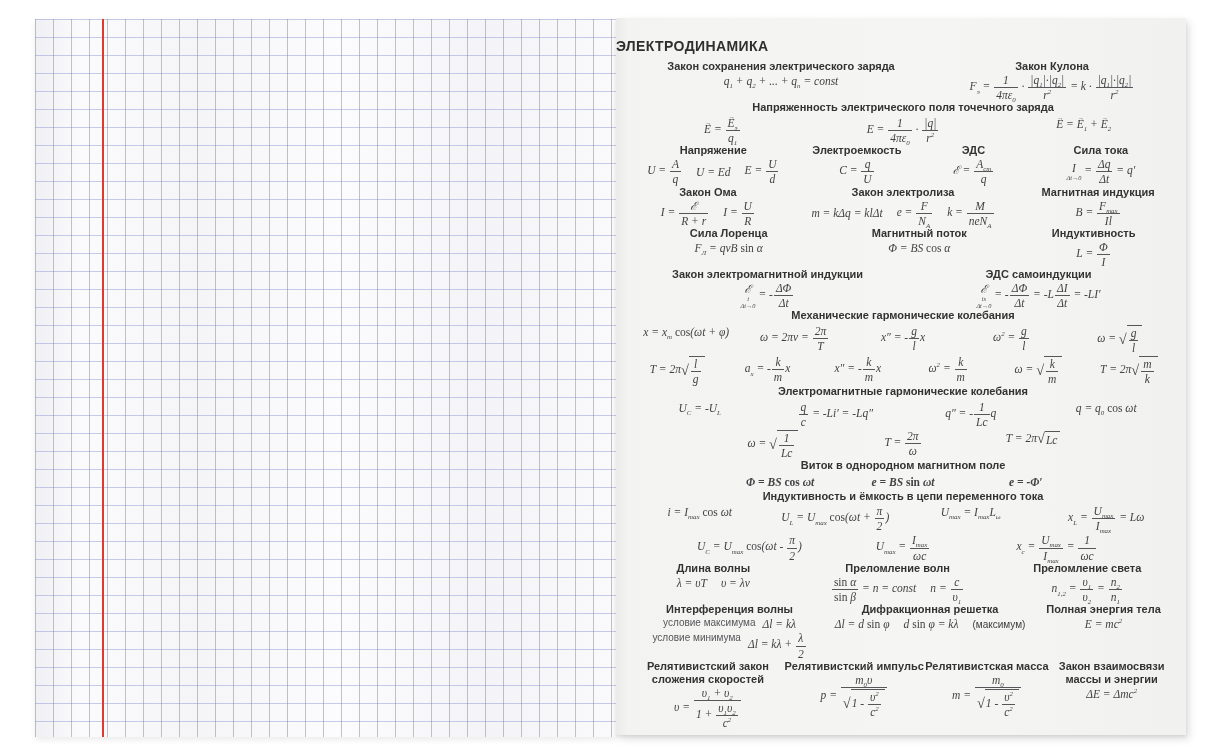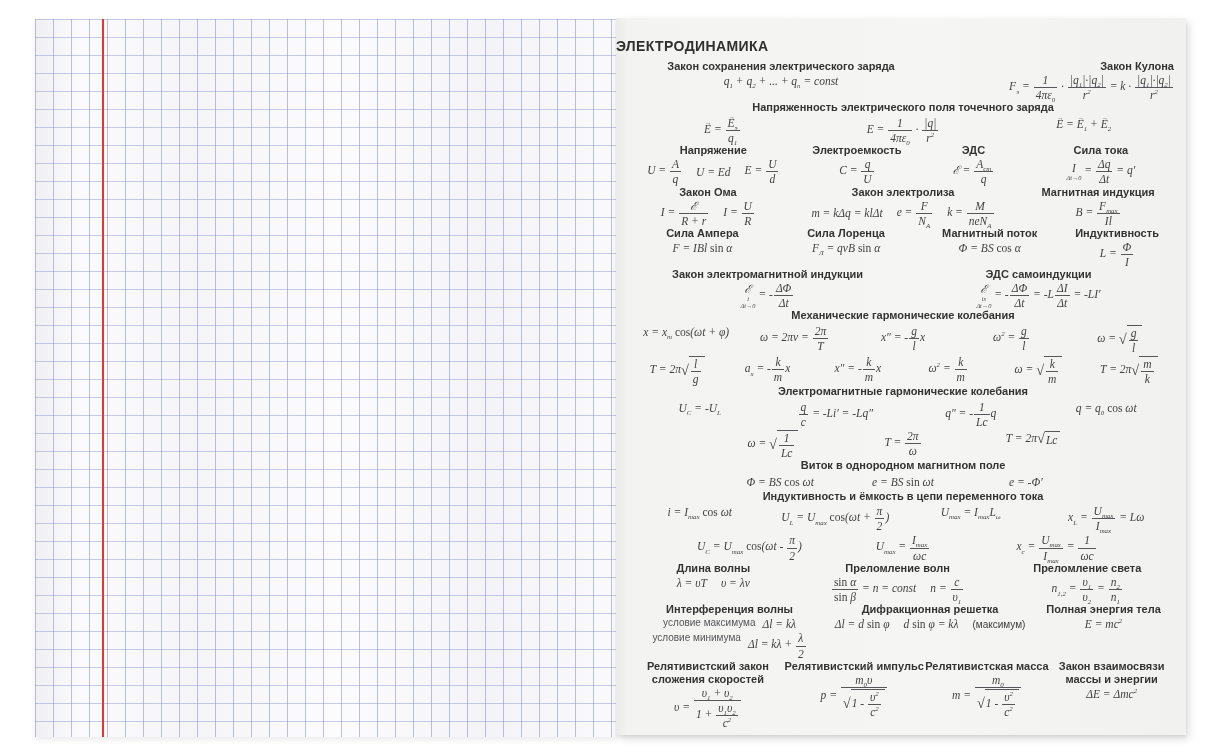--- a/index.html
+++ b/index.html
@@ -73,21 +73,21 @@
     <div class="sheet-title">ЭЛЕКТРОДИНАМИКА</div>
     <div class="sheet-content" id="sections">
         <div class="section">
           <div class="frow">
             <div class="cell" style="flex: 0 0 auto; width: 55%;">
               <div class="cell-title">Закон сохранения электрического заряда</div>
               <div class="fline">
                 <span class="formula">q<sub>1</sub> + q<sub>2</sub> + ... + q<sub>n</sub> = const</span>
               </div>
             </div>
-            <div class="cell" style="flex: 0 0 auto; width: 45%; align-items: flex-end;">
+            <div class="cell" style="flex: 0 0 auto; width: 45%;">
               <div class="cell-title">Закон Кулона</div>
               <div class="fline">
                 <span class="formula">F<sub>э</sub> = <span class="frac"><span class="num">1</span><span class="den">4πε<sub>0</sub></span></span> · <span class="frac"><span class="num">|q<sub>1</sub>|·|q<sub>2</sub>|</span><span class="den">r<sup>2</sup></span></span> = k · <span class="frac"><span class="num">|q<sub>1</sub>|·|q<sub>2</sub>|</span><span class="den">r<sup>2</sup></span></span></span>
               </div>
             </div>
           </div>
         </div>
         <div class="section">
           <div class="section-heading">Напряженность электрического поля точечного заряда</div>
           <div class="frow">
@@ -161,26 +161,20 @@
             <div class="cell" style="flex: 0 0 auto; width: 28%;">
               <div class="cell-title">Магнитная индукция</div>
               <div class="fline">
                 <span class="formula">B = <span class="frac"><span class="num">F<sub>max</sub></span><span class="den">Il</span></span></span>
               </div>
             </div>
           </div>
         </div>
         <div class="section">
           <div class="frow">
-            <div class="cell" style="flex: 0 0 auto; width: 26%;">
-              <div class="cell-title">Сила Ампера</div>
-              <div class="fline">
-                <span class="formula">F = IBl <span class="rm">sin</span> α</span>
-              </div>
-            </div>
             <div class="cell" style="flex: 0 0 auto; width: 27%;">
               <div class="cell-title">Сила Лоренца</div>
               <div class="fline">
                 <span class="formula">F<sub>Л</sub> = qvB <span class="rm">sin</span> α</span>
               </div>
             </div>
             <div class="cell" style="flex: 0 0 auto; width: 26%;">
               <div class="cell-title">Магнитный поток</div>
               <div class="fline">
                 <span class="formula">Φ = BS <span class="rm">cos</span> α</span>
@@ -339,21 +333,21 @@
                 <span class="formula">T = 2π<span class="sqrt">
                     <span class="rad">√</span>
                     <span class="bdy">Lc</span>
                   </span></span>
               </div>
             </div>
           </div>
         </div>
         <div class="section">
           <div class="section-heading">Виток в однородном магнитном поле</div>
-          <div class="frow" style="width: 68%;">
+          <div class="frow" style="width: 68%; font-weight: bold;">
             <div class="cell">
               <div class="fline">
                 <span class="formula">Φ = BS <span class="rm">cos</span> ωt</span>
               </div>
             </div>
             <div class="cell">
               <div class="fline">
                 <span class="formula">e = BS <span class="rm">sin</span> ωt</span>
               </div>
             </div>

